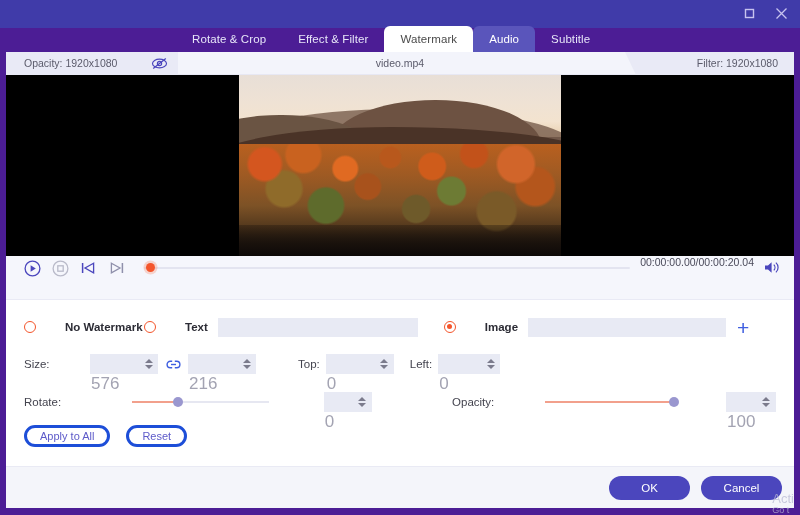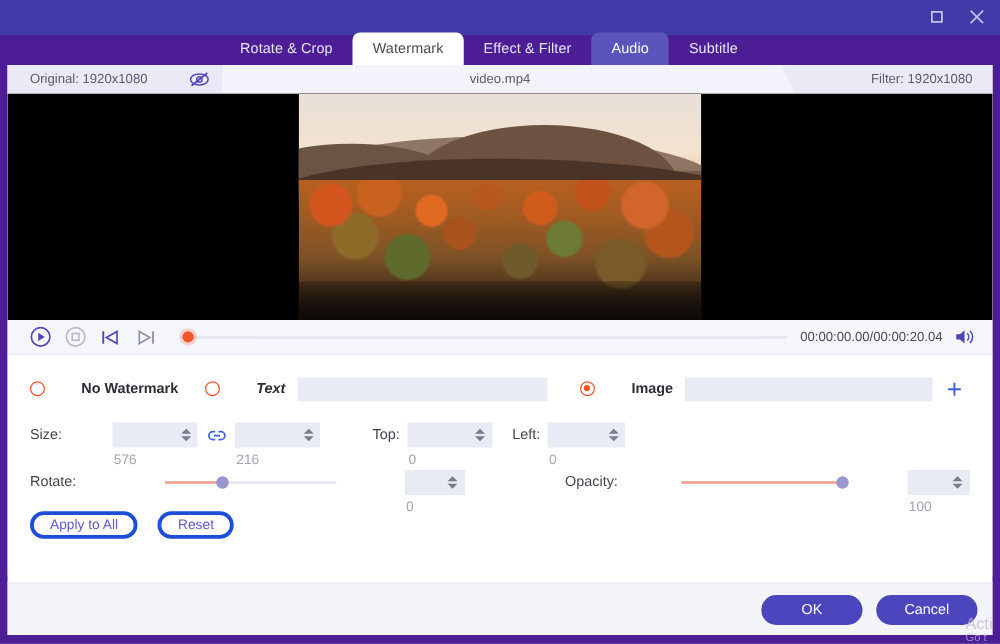--- a/index.html
+++ b/index.html
@@ -169,24 +169,24 @@
       linear-gradient(180deg,#b9601f 0%,#9e5a23 28%,#7d5226 55%,#3c2a18 85%,#1b1410 100%);
   }
   .forest-dark {
     position: absolute; left: 0; bottom: 0; width: 100%; height: 17%;
     background: linear-gradient(180deg,rgba(30,20,12,.35) 0%,#160f0b 70%,#0d0907 100%);
   }
 
   
   .transport {
     position: relative;
-    height: 28px;
+    height: 44px;
     background: #f5f6fc;
     border-bottom: 1px solid #e9eaf5;
-    display: flex; align-items: center;
+    display: flex; align-items: flex-start;
   }
   .tbtn {
     width: 24px; height: 24px;
     margin-left: 4px;
     display: flex; align-items: center; justify-content: center;
   }
   .tbtn:first-child { margin-left: 14px; }
   .tbtn svg { display: block; }
   .track {
     position: relative;
@@ -278,21 +278,21 @@
     white-space: nowrap;
   }
 
   .spin {
     position: relative;
     background: #e8eaf4;
     height: 20px;
     display: flex; align-items: center;
   }
   .spin .val {
-    font-size: 11px; color: #a3a3b2;
+    font-size: 17px; color: #a3a3b2;
     padding-left: 1px;
     flex: 1;
     margin-top: 40px;
   }
   .spin .arrows {
     width: 16px; height: 20px;
     display: flex; flex-direction: column;
     align-items: center; justify-content: center;
     gap: 2px;
     padding-right: 3px;
@@ -393,32 +393,32 @@
       <div class="wc">
         <svg width="13" height="13" viewBox="0 0 13 13">
           <path d="M1.5 1.5 L11.5 11.5 M11.5 1.5 L1.5 11.5" stroke="#c7c3ef" stroke-width="1.3" fill="none"></path>
         </svg>
       </div>
     </div>
   </div>
 
   <div class="tabs">
     <div class="tab">Rotate &amp; Crop</div>
+    <div class="tab">Effect &amp; Filter</div>
     <div class="tab active">Watermark</div>
-    <div class="tab">Effect &amp; Filter</div>
     <div class="tab hover">Audio</div>
     <div class="tab">Subtitle</div>
   </div>
 
   <div class="panel">
 
     <div class="infostrip">
       <div class="strip-tab-l"></div>
       <div class="strip-tab-r"></div>
-      <div class="orig strip-text">Original: 1920x1080</div>
+      <div class="orig strip-text">Opacity: 1920x1080</div>
       <div class="eye-btn strip-text">
         <svg width="17" height="13" viewBox="0 0 17 13">
           <ellipse cx="8.5" cy="6.5" rx="7" ry="4.4" fill="none" stroke="#4b46bd" stroke-width="1.2"></ellipse>
           <circle cx="8.5" cy="6.5" r="2.1" fill="none" stroke="#4b46bd" stroke-width="1.2"></circle>
           <path d="M2.2 11.6 L14.8 1.4" stroke="#4b46bd" stroke-width="1.3"></path>
         </svg>
       </div>
       <div class="fname strip-text">video.mp4</div>
       <div class="outp strip-text">Filter: 1920x1080</div>
     </div>
@@ -475,21 +475,21 @@
     </div>
 
     <div class="controls">
 
       <div class="row row-wm">
         <div class="radio-wrap" style="width:120px;">
           <span class="radio"></span>
           <span class="radio-label">No Watermark</span>
         </div>
 
-        <div class="radio-wrap" style="margin-left:20px;font-style:italic;">
+        <div class="radio-wrap" style="">
           <span class="radio"></span>
           <span class="radio-label">Text</span>
         </div>
         <input class="txtinput" style="width: 200px; margin-left: 10px;" placeholder="">
 
         <div class="radio-wrap" style="margin-left:26px;">
           <span class="radio checked"></span>
           <span class="radio-label">Image</span>
         </div>
         <input class="txtinput" style="width: 198px; margin-left: 10px;" placeholder="">

